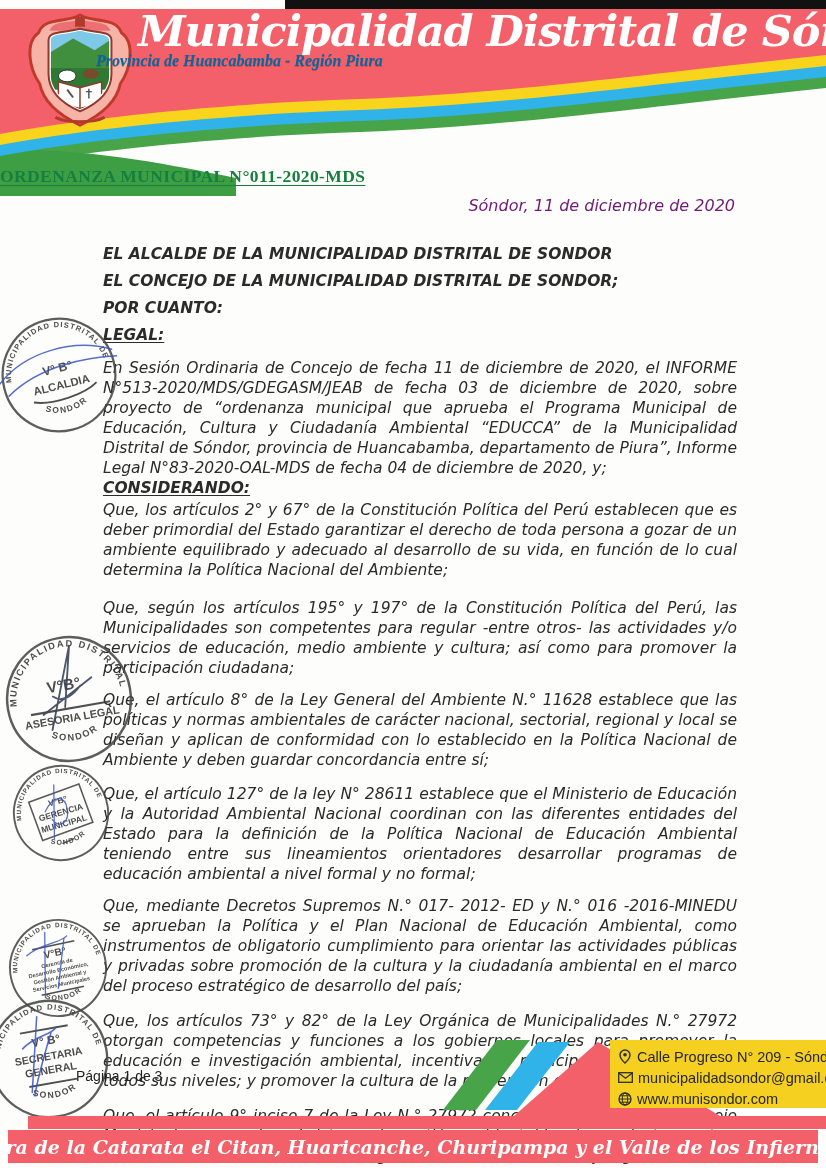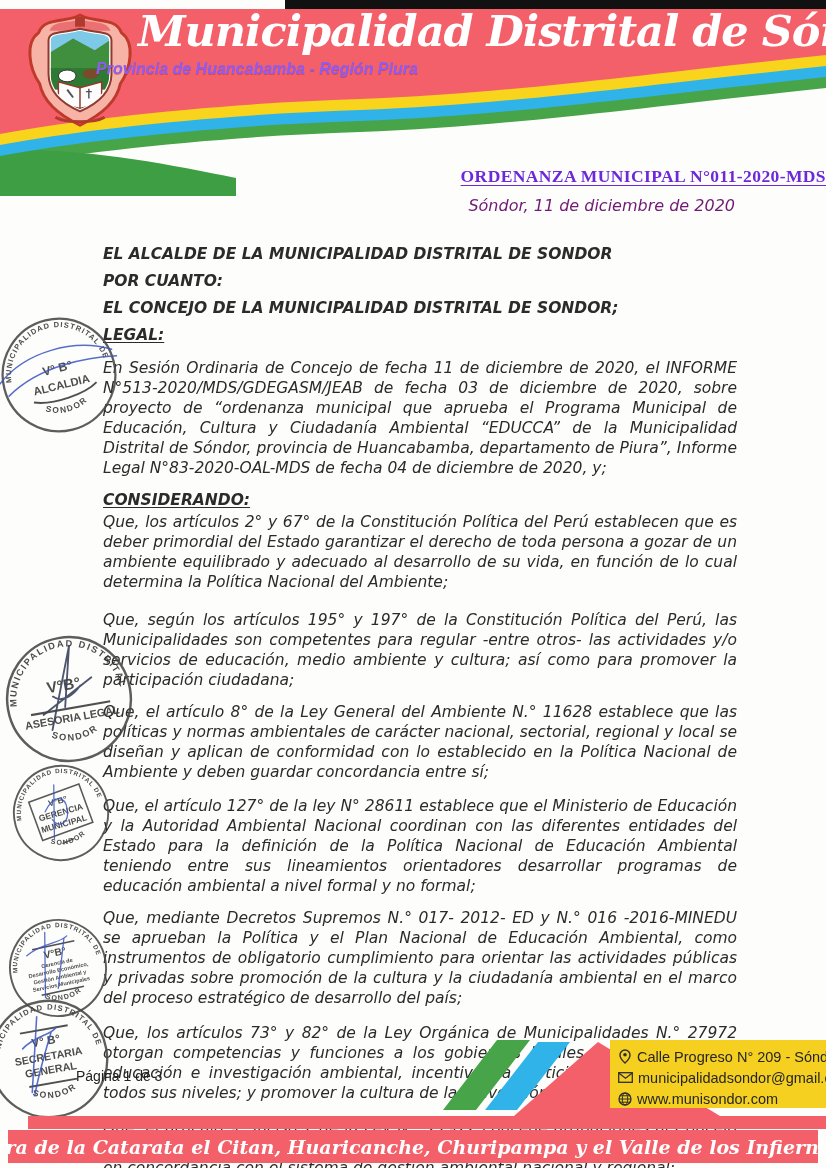--- a/index.html
+++ b/index.html
@@ -11,48 +11,48 @@
   
   .topbar{position:absolute;left:285px;top:0;width:541px;height:9px;background:#111;}
   .header-svg{position:absolute;left:0;top:0;width:826px;height:210px;}
   .crest{position:absolute;left:24px;top:11px;width:112px;height:118px;}
   .org-title{
     position:absolute;left:138px;top:6px;width:680px;
     font-family:"DejaVu Serif",serif;font-style:italic;font-weight:bold;
     font-size:43px;color:#fff;white-space:nowrap;letter-spacing:-1px;
   }
   .org-subtitle{
-    position:absolute;left:96px;top:60px;width:400px;
-    font-family:Liberation Sans, sans-serif;font-style:italic;font-weight:bold;
-    font-size:16px;color:#8b5cf6;white-space:nowrap;
+    position:absolute;left:96px;top:52px;width:400px;
+    font-family:Liberation Serif, serif;font-style:italic;font-weight:bold;
+    font-size:16px;color:#0369a1;white-space:nowrap;
     text-shadow:0 1px 0 rgba(160,40,40,.4);
   }
   .motto{
     position:absolute;left:0;top:129px;width:100%;text-align:center;
     font-family:"Liberation Serif",serif;font-weight:bold;font-size:17.5px;color:#171717;
     letter-spacing:.2px;
   }
   .ordinance{
-    position:absolute;left:0;top:166px;width:100%;text-align:right;
-    font-family:"Liberation Serif",serif;font-weight:bold;font-size:17.5px;color:#6d28d9;
+    position:absolute;left:0;top:166px;width:100%;text-align:left;
+    font-family:"Liberation Serif",serif;font-weight:bold;font-size:17.5px;color:#15803d;
     letter-spacing:.4px;
   }
   .ordinance span{text-decoration:underline;text-underline-offset:3px;}
   
   .doc-body{
     position:absolute;left:103px;top:192px;width:634px;
     font-size:15.5px;font-style:italic;line-height:20px;color:#2b2b2b;
   }
   .dateline{text-align:right;font-size:16px;margin:4px 2px 0 0;color:#701a75;}
   .u{text-decoration:underline;text-underline-offset:2px;}
   .salutation{margin-top:28px;font-weight:bold;line-height:21px;}
   .hline{margin-top:6px;font-weight:bold;line-height:21px;}
   .para{margin-top:0;text-align:justify;}
   .visto-p{margin-top:12px;}
-  .consid-h{margin-top:12px;font-weight:bold;line-height:21px;}
+  .consid-h{font-weight:bold;line-height:21px;}
   .c1{margin-top:1px;} .c2{margin-top:18px;} .c3{margin-top:12px;}
   .c4{margin-top:14px;} .c5{margin-top:12px;} .c6{margin-top:15px;} .c7{margin-top:15px;}
   
   .stamp{position:absolute;pointer-events:none;}
   .stamp svg{display:block;width:100%;height:100%;}
   .ringc{fill:none;stroke:#474747;stroke-width:2.4;opacity:.88;}
   .ringtext{font-family:"Liberation Sans",sans-serif;font-size:9px;font-weight:bold;
     letter-spacing:1.6px;fill:#3d3d3d;opacity:.92;}
   .ringtext.small{font-size:8px;letter-spacing:1.2px;}
   .cline{font-family:"Liberation Sans",sans-serif;font-weight:bold;fill:#3d3d3d;
@@ -120,22 +120,22 @@
   </svg>
 
   <div class="org-title">Municipalidad Distrital de Sóndor</div>
   <div class="org-subtitle">Provincia de Huancabamba - Región Piura</div>
 
   <div class="ordinance"><span>ORDENANZA MUNICIPAL N°011-2020-MDS</span></div>
 
   <div class="doc-body">
     <div class="dateline">Sóndor, 11 de diciembre de 2020</div>
     <div class="salutation">EL ALCALDE DE LA MUNICIPALIDAD DISTRITAL DE SONDOR</div>
+    <div class="hline">EL CONCEJO DE LA MUNICIPALIDAD DISTRITAL DE SONDOR;</div>
     <div class="hline">POR CUANTO:</div>
-    <div class="hline">EL CONCEJO DE LA MUNICIPALIDAD DISTRITAL DE SONDOR;</div>
     <div class="hline u">LEGAL:</div>
     <div class="para visto-p">En Sesión Ordinaria de Concejo de fecha 11 de diciembre de 2020, el INFORME N°513-2020/MDS/GDEGASM/JEAB de fecha 03 de diciembre de 2020, sobre proyecto de “ordenanza municipal que aprueba el Programa Municipal de Educación, Cultura y Ciudadanía Ambiental “EDUCCA” de la Municipalidad Distrital de Sóndor, provincia de Huancabamba, departamento de Piura”, Informe Legal N°83-2020-OAL-MDS de fecha 04 de diciembre de 2020, y;</div>
     <div class="consid-h u">CONSIDERANDO:</div>
     <div class="para c1">Que, los artículos 2° y 67° de la Constitución Política del Perú establecen que es deber primordial del Estado garantizar el derecho de toda persona a gozar de un ambiente equilibrado y adecuado al desarrollo de su vida, en función de lo cual determina la Política Nacional del Ambiente;</div>
     <div class="para c2">Que, según los artículos 195° y 197° de la Constitución Política del Perú, las Municipalidades son competentes para regular -entre otros- las actividades y/o servicios de educación, medio ambiente y cultura; así como para promover la participación ciudadana;</div>
     <div class="para c3">Que, el artículo 8° de la Ley General del Ambiente N.° 11628 establece que las políticas y normas ambientales de carácter nacional, sectorial, regional y local se diseñan y aplican de conformidad con lo establecido en la Política Nacional de Ambiente y deben guardar concordancia entre sí;</div>
     <div class="para c4">Que, el artículo 127° de la ley N° 28611 establece que el Ministerio de Educación y la Autoridad Ambiental Nacional coordinan con las diferentes entidades del Estado para la definición de la Política Nacional de Educación Ambiental teniendo entre sus lineamientos orientadores desarrollar programas de educación ambiental a nivel formal y no formal;</div>
     <div class="para c5">Que, mediante Decretos Supremos N.° 017- 2012- ED y N.° 016 -2016-MINEDU se aprueban la Política y el Plan Nacional de Educación Ambiental, como instrumentos de obligatorio cumplimiento para orientar las actividades públicas y privadas sobre promoción de la cultura y la ciudadanía ambiental en el marco del proceso estratégico de desarrollo del país;</div>
     <div class="para c6">Que, los artículos 73° y 82° de la Ley Orgánica de Municipalidades N.° 27972 otorgan competencias y funciones a los gobiernos locales para promover la educación e investigación ambiental, incentivar la participación ciudadana en todos sus niveles; y promover la cultura de la prevención en la ciudadanía;</div>
     <div class="para c7">Que, el artículo 9° inciso 7 de la Ley N.° 27972 concede atribuciones al Concejo Municipal para aprobar el sistema de gestión ambiental local y sus instrumentos, en concordancia con el sistema de gestión ambiental nacional y regional;</div>

